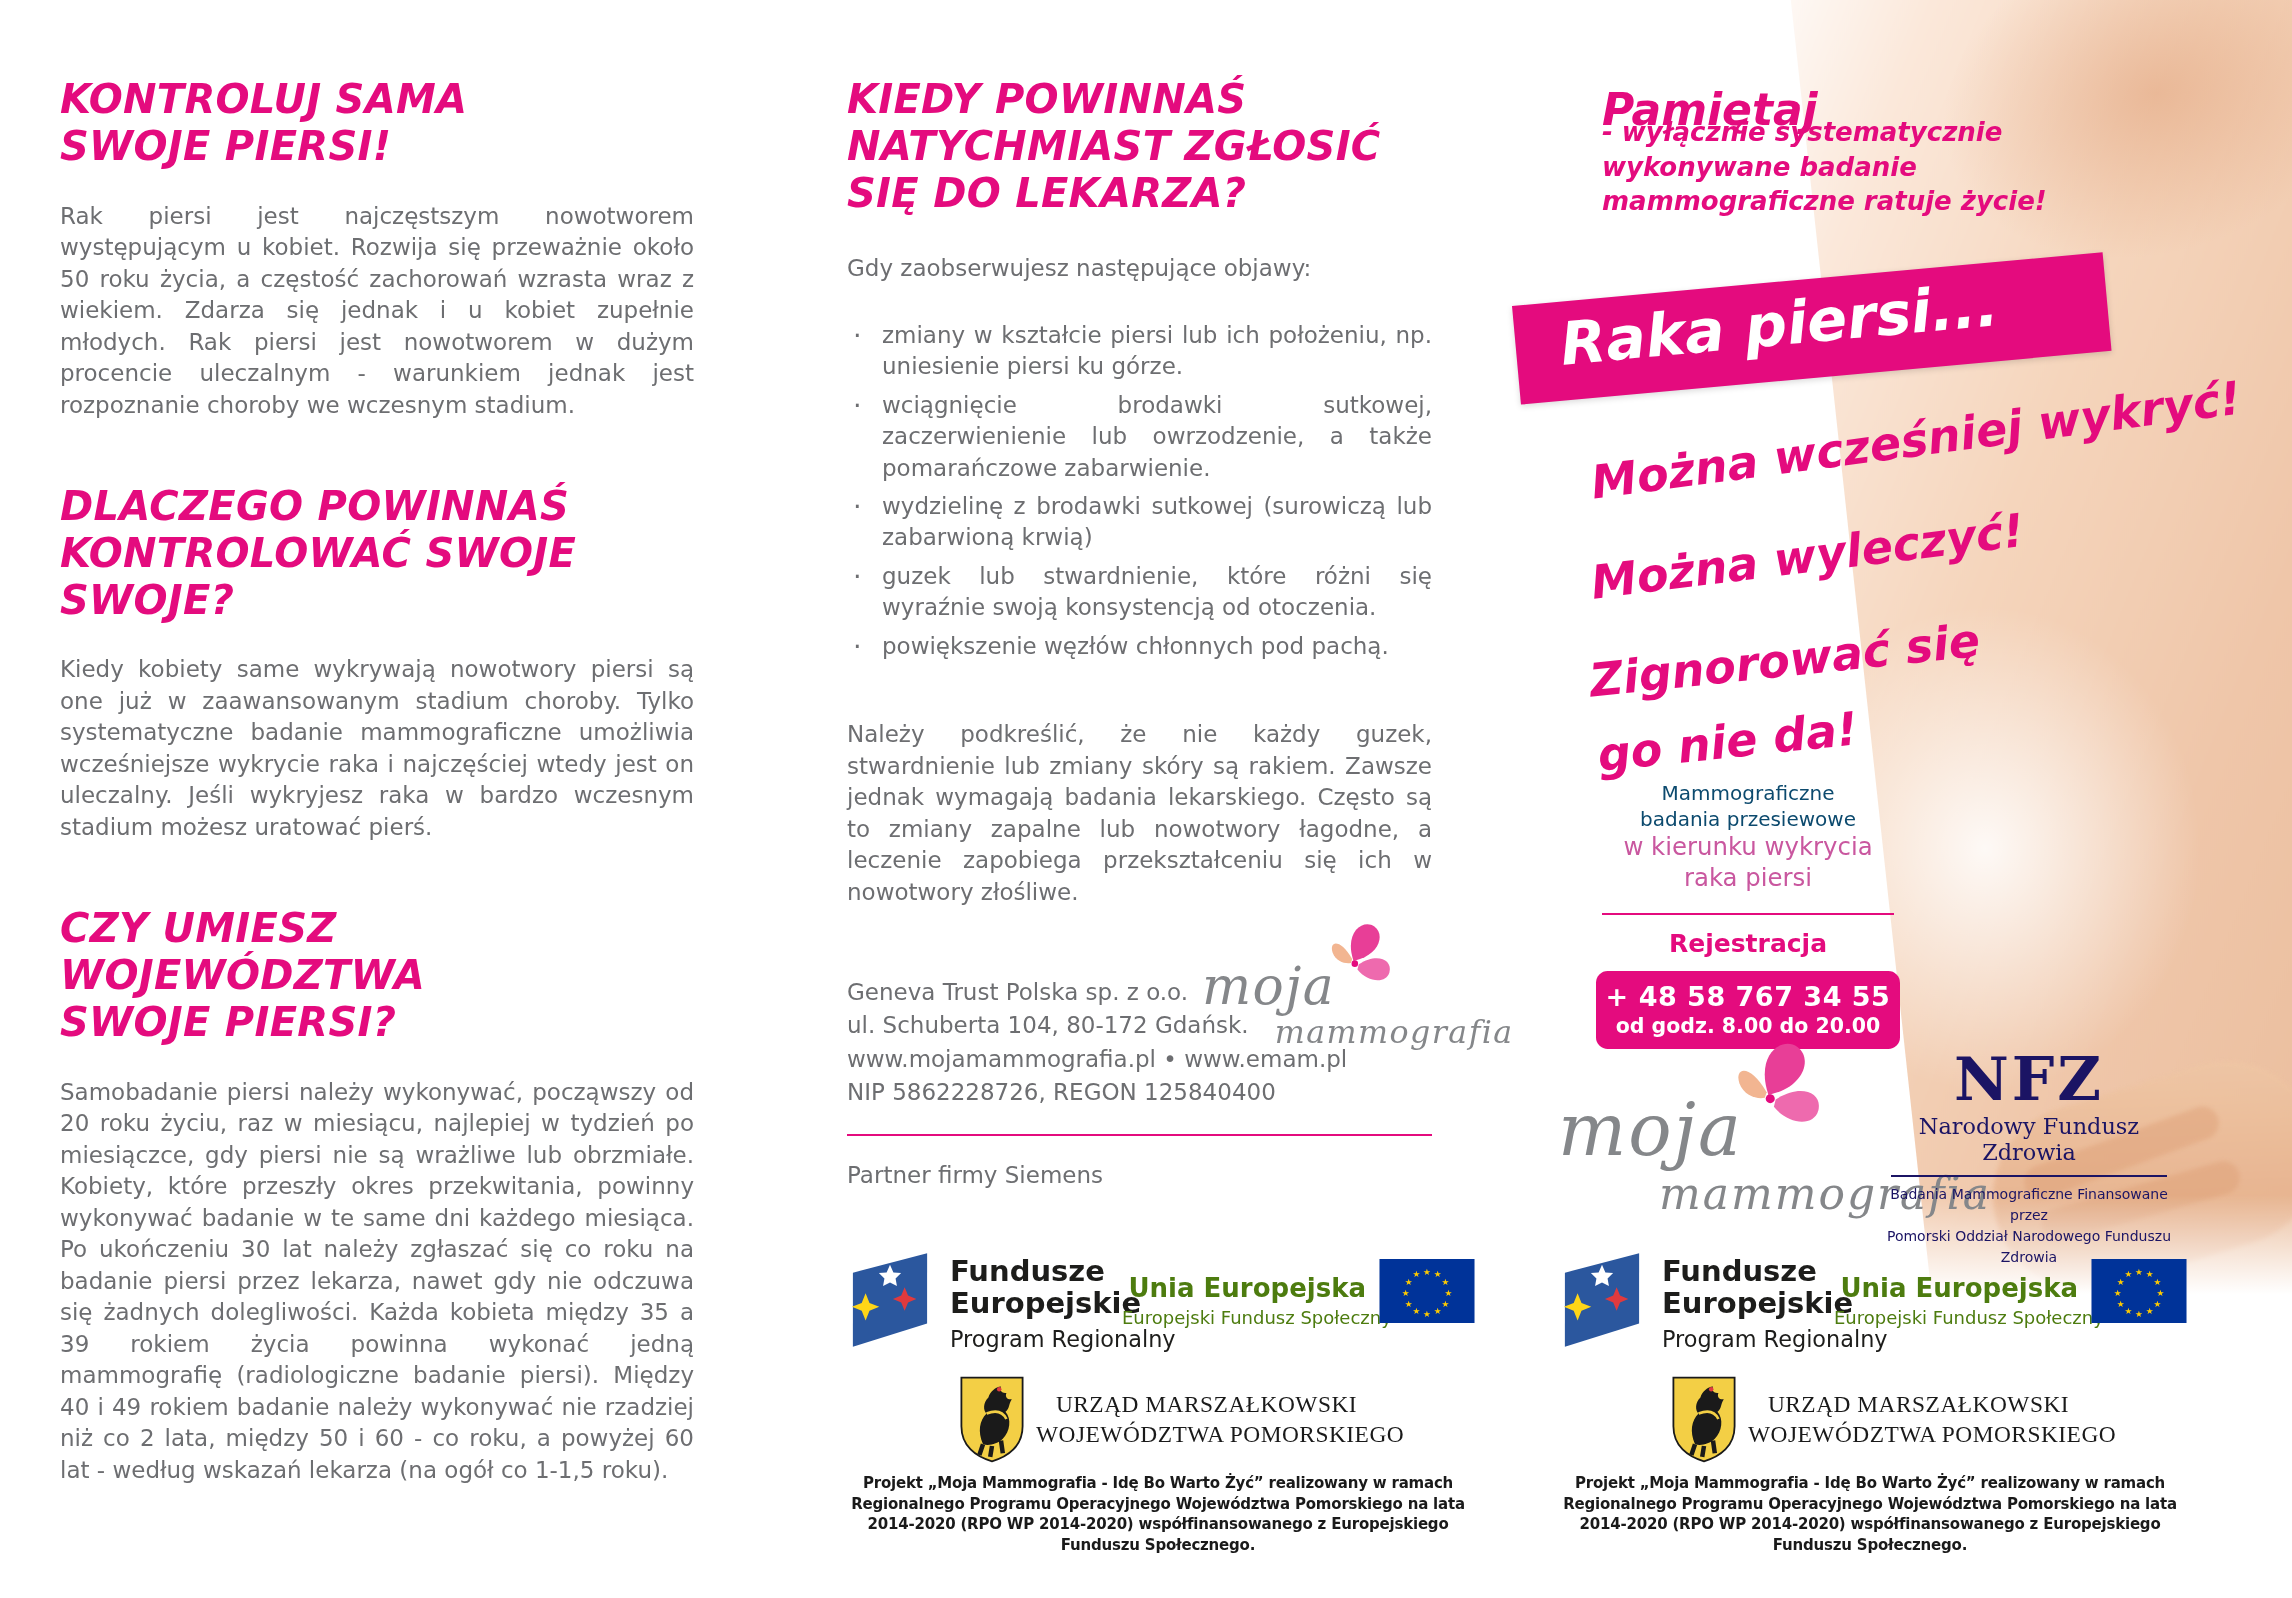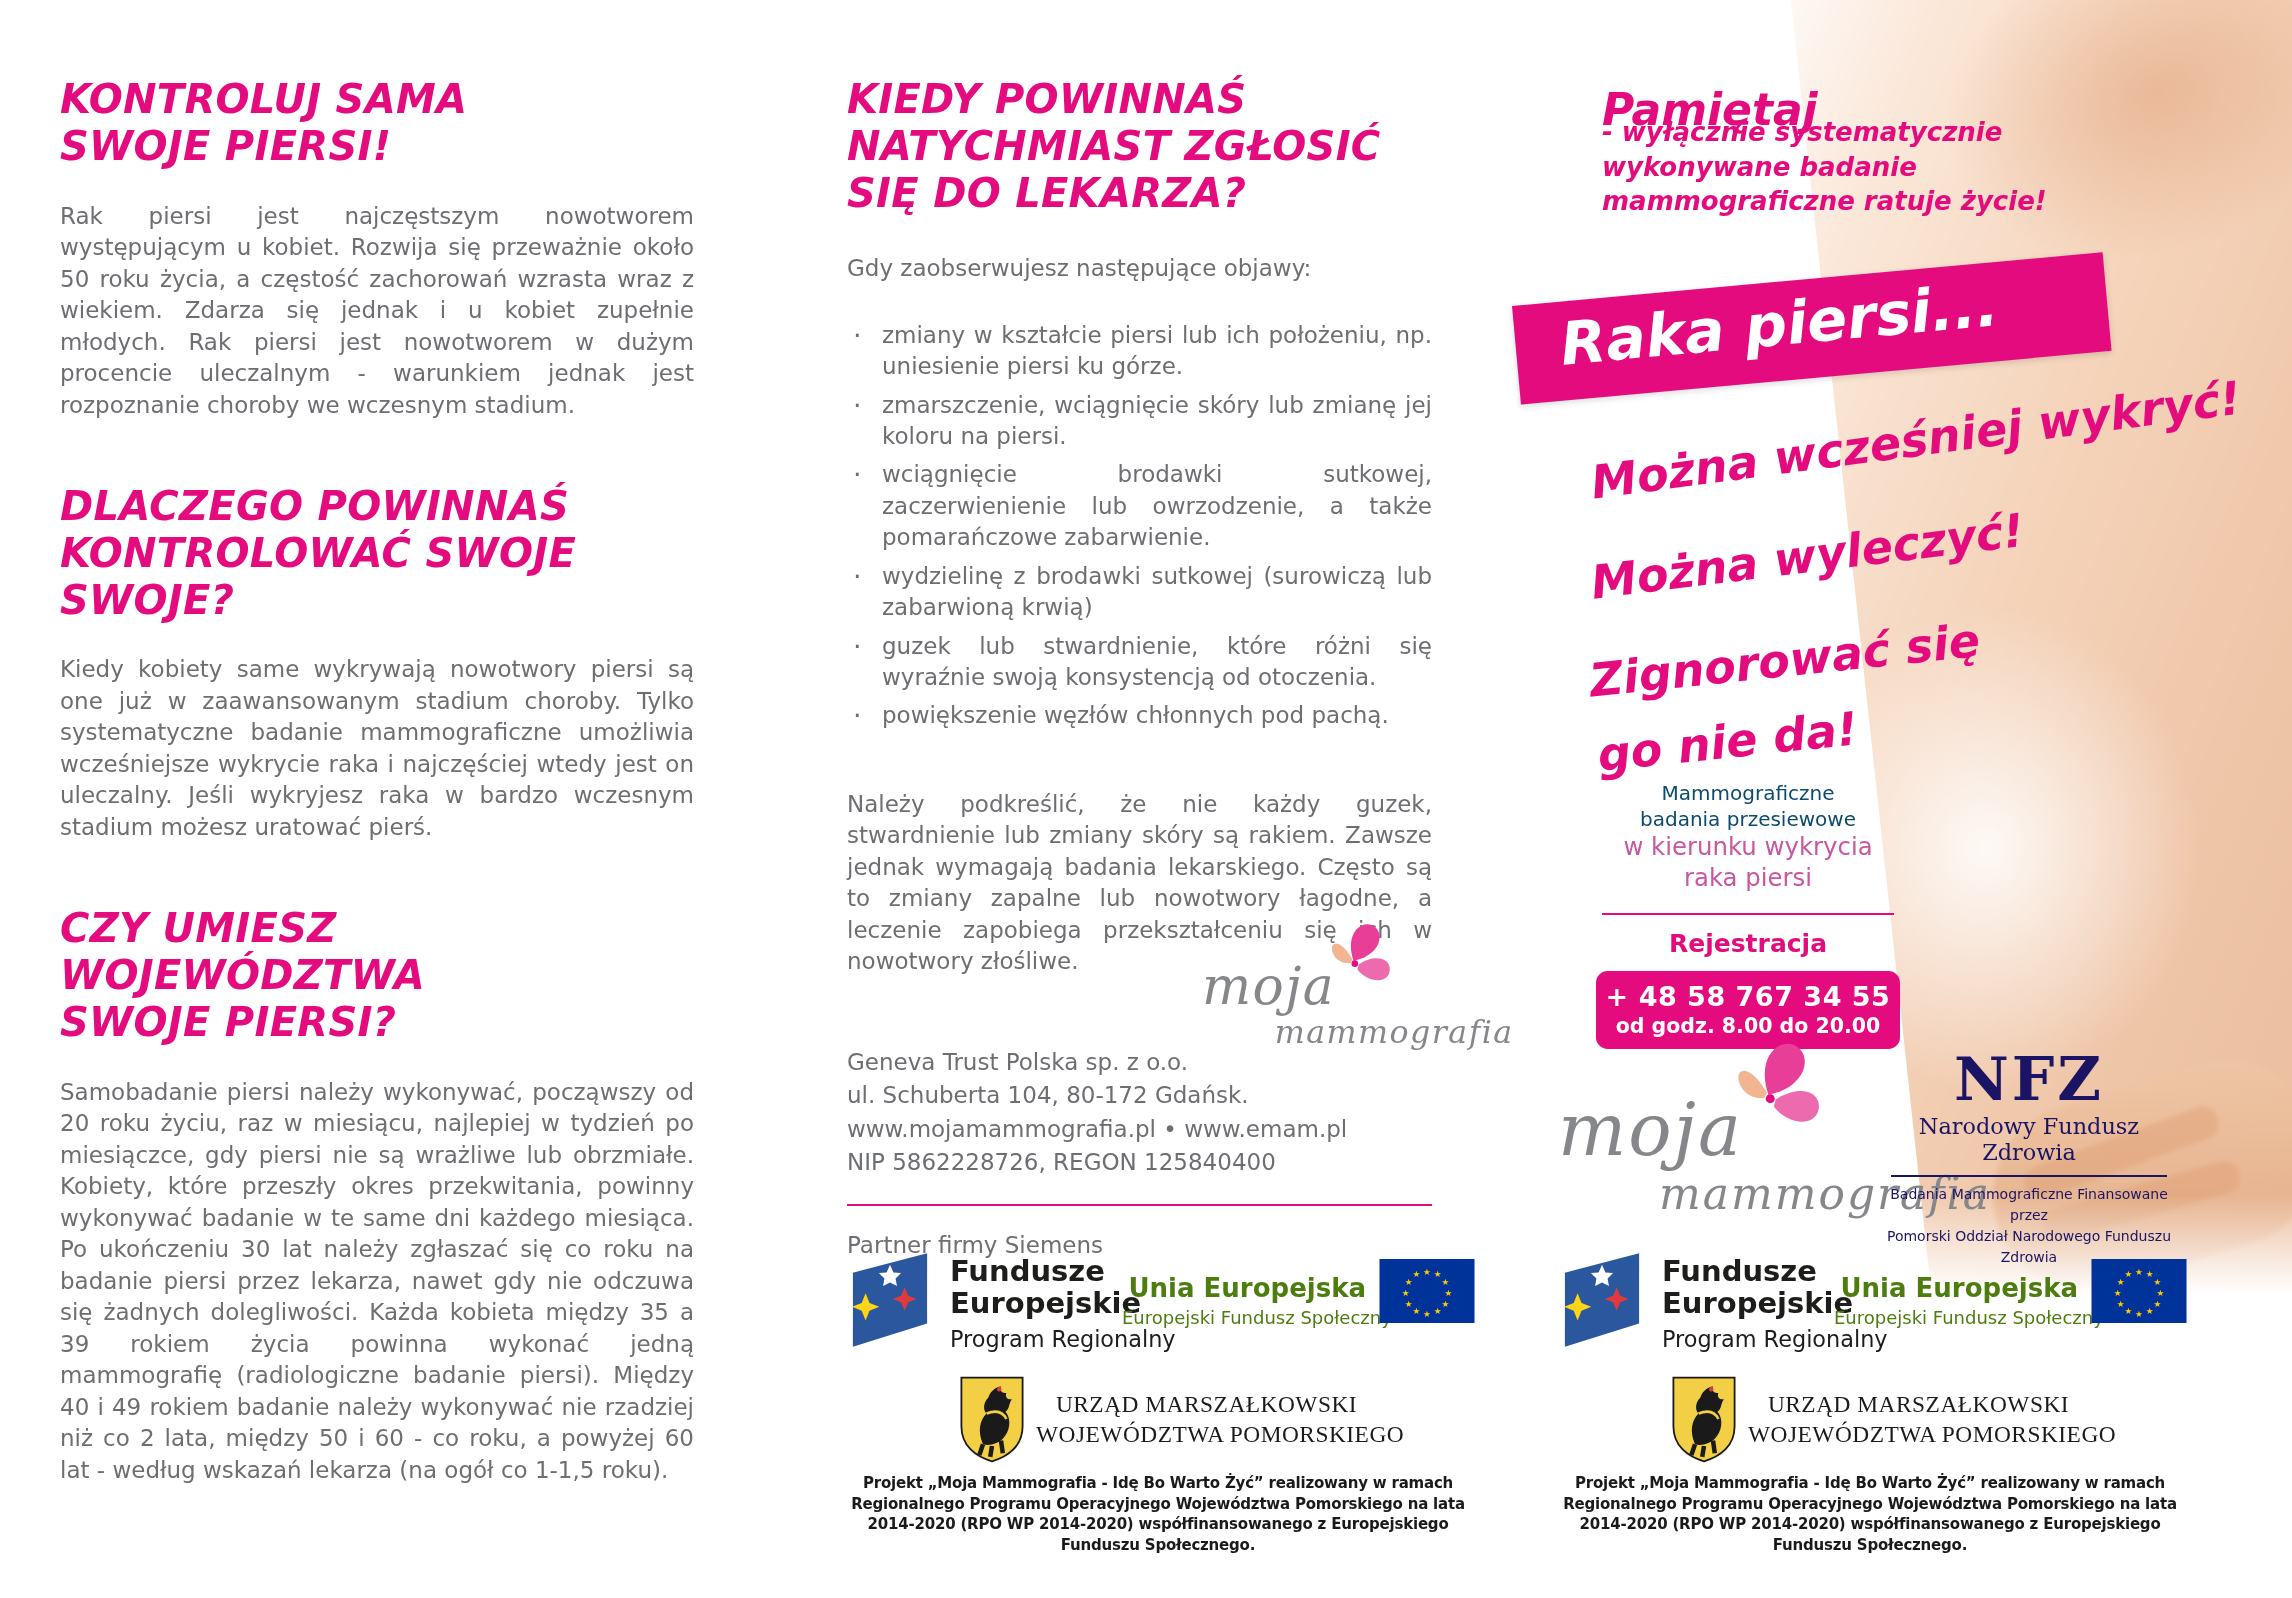--- a/index.html
+++ b/index.html
@@ -130,21 +130,20 @@
 
   <div class="col col-mid">
     <h2 class="h-pink">
       <div>KIEDY POWINNAŚ</div>
       <div>NATYCHMIAST ZGŁOSIĆ</div>
       <div>SIĘ DO LEKARZA?</div>
     </h2>
     <p class="body-text intro">Gdy zaobserwujesz następujące objawy:</p>
     <ul class="symptoms">
       <li>zmiany w kształcie piersi lub ich położeniu, np. uniesienie piersi ku górze.</li>
-      <li>zmarszczenie, wciągnięcie skóry lub zmianę jej koloru na piersi.</li>
       <li>wciągnięcie brodawki sutkowej, zaczerwienienie lub owrzodzenie, a także pomarańczowe zabarwienie.</li>
       <li>wydzielinę z brodawki sutkowej (surowiczą lub zabarwioną krwią)</li>
       <li>guzek lub stwardnienie, które różni się wyraźnie swoją konsystencją od otoczenia.</li>
       <li>powiększenie węzłów chłonnych pod pachą.</li>
     </ul>
     <p class="body-text note">Należy podkreślić, że nie każdy guzek, stwardnienie lub zmiany skóry są rakiem. Zawsze jednak wymagają badania lekarskiego. Często są to zmiany zapalne lub nowotwory łagodne, a leczenie zapobiega przekształceniu się ich w nowotwory złośliwe.</p>
     <div class="body-text contact">
       <div>Geneva Trust Polska sp. z o.o.</div>
       <div>ul. Schuberta 104, 80-172 Gdańsk.</div>
       <div>www.mojamammografia.pl • www.emam.pl</div>

